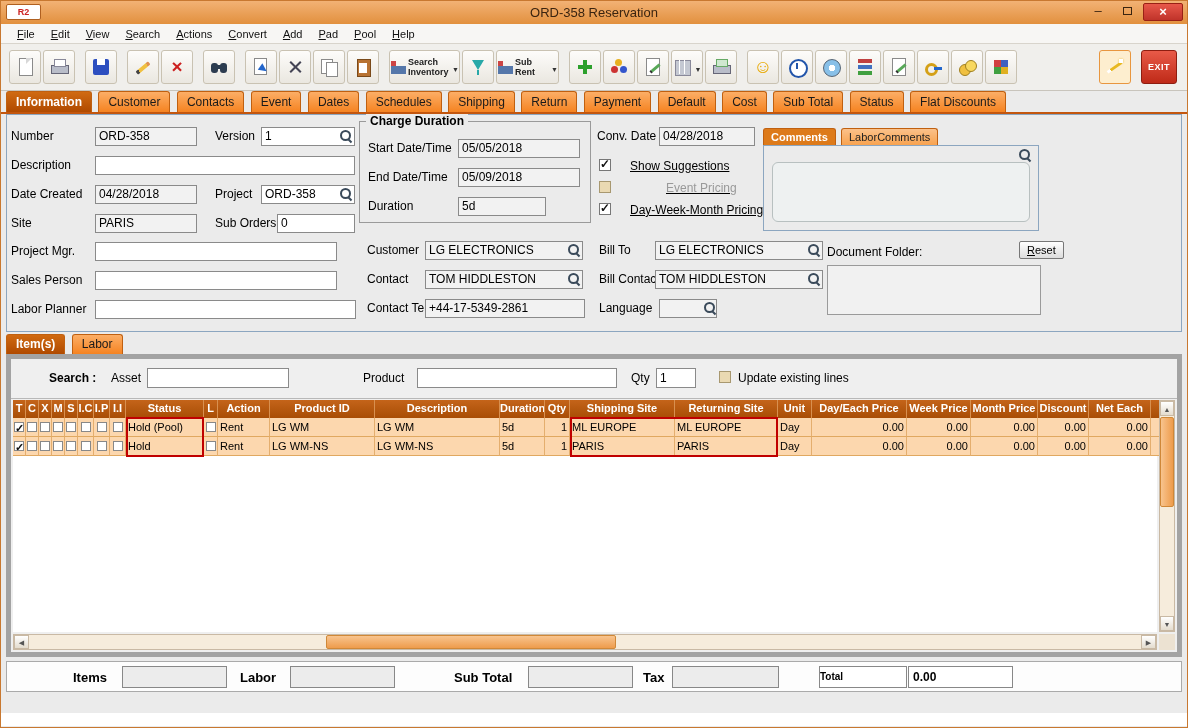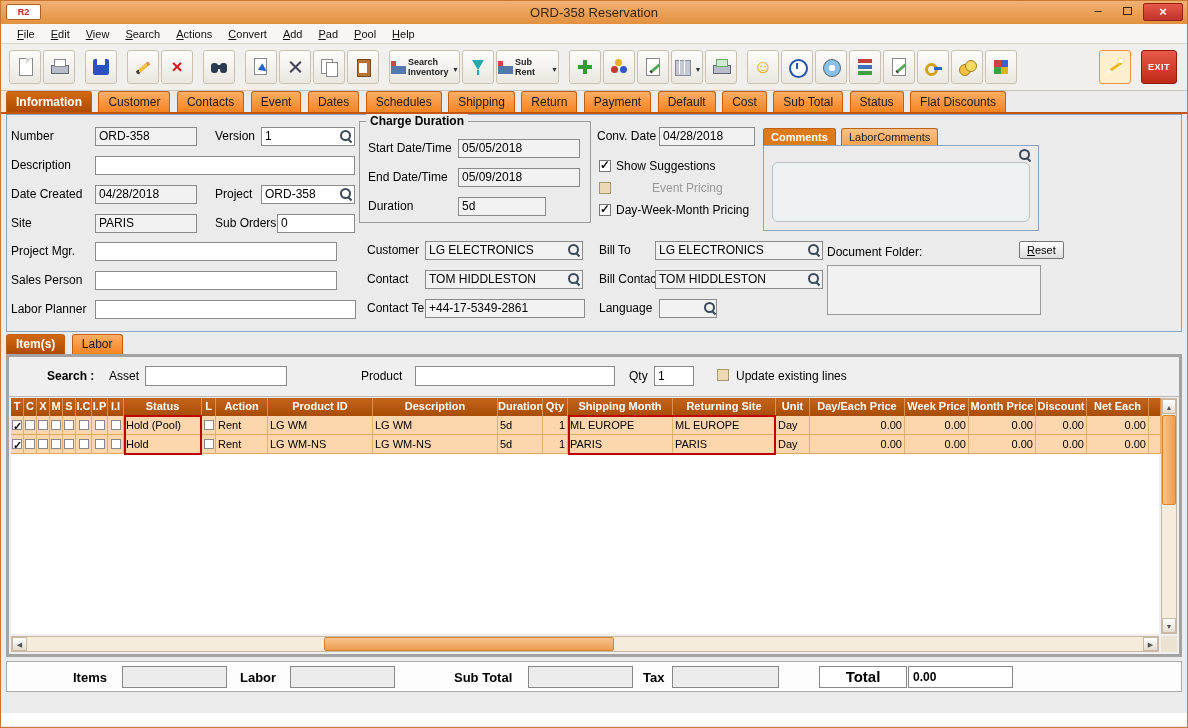--- a/index.html
+++ b/index.html
@@ -140,38 +140,38 @@
                  border:2px solid #3a4a5a; border-radius:50%; }
   .mag::after  { content:""; position:absolute; left:9px; top:9px; width:5px; height:2px;
                  background:#3a4a5a; transform:rotate(45deg); transform-origin:left center; }
   .group { position:absolute; border:1px solid #9a9a9a; }
   .gtitle { position:absolute; top:-8px; left:6px; background:#ebebeb; padding:0 4px;
             font-size:12px; font-weight:bold; }
   .cb { display:inline-block; width:12px; height:12px; background:#fff; border:1px solid #777;
         position:relative; vertical-align:middle; flex:none; }
   .cb.on::after { content:"✓"; position:absolute; left:0px; top:-3px; font-size:12px; font-weight:bold; color:#111; }
   .cb.dis { background:#ead9b2; border-color:#a89870; }
-  .ckrow { position:absolute; display:flex; align-items:center; gap:5px; font-size:12px; }
+  .ckrow { position:absolute; display:flex; align-items:flex-start; gap:19px; font-size:12px;text-decoration:underline; }
   .ckrow.gray span.t { color:#999;margin-left:36px; }
   .ctab { position:absolute; height:17px; line-height:16px; padding:0 7px; font-size:11px;
           border:1px solid #c06010; border-bottom:none; border-radius:3px 3px 0 0;
           background:linear-gradient(#fbc18a,#f8a350); color:#222; }
   .ctab.active { background:#dd7a1a; color:#fff; font-weight:bold; }
   .combox { position:absolute; border:1px solid #8ca6c0; background:#ebebeb; }
   .cominner { position:absolute; background:#eef1f1; border:1px solid #b8c0c0; border-radius:6px; }
   .resetbtn { position:absolute; height:18px; padding:0 7px; font-size:11px; line-height:16px;
               background:linear-gradient(#fff,#dcdcdc); border:1px solid #777; border-radius:2px; }
   .resetbtn::first-letter { text-decoration:underline; }
   .docbox { position:absolute; background:#f1f1f1; border:1px solid #9a9a9a; }
 
   
   .itemtabs { position:absolute; left:5px; top:333px; height:20px; }
   .itemtabs .tab { height:20px; line-height:19px; }
   .items { position:absolute; left:5px; top:353px; width:1176px; height:303px;
-           border:3px solid #a3a3a3; background:#efefef; }
+           border:5px solid #a3a3a3; background:#efefef; }
   .srow { position:absolute; left:0; top:0; right:0; height:40px; border-bottom:1px solid #b8b8b8; }
   .srow .lbl { top:10px; }
   .sinput { position:absolute; top:9px; height:20px; border:1px solid #8a8a8a; background:#fff;
             font-size:12px; padding:0 3px; font-family:"Liberation Sans",sans-serif; }
   .items-body { position:absolute; left:2px; top:41px; right:20px; bottom:20px; background:#fff; }
 
   .trow { display:flex; width:1150px; }
   .th { background:linear-gradient(#c4641a,#a84d05); color:#fff; font-weight:bold; font-size:11px;
         text-align:center; height:18px; line-height:17px; border-right:1px solid #d89050;
         overflow:hidden; white-space:nowrap; flex:none; }
@@ -203,21 +203,21 @@
             background:linear-gradient(90deg,#f8c48e,#ee9c4c); border:1px solid #d08838; border-radius:2px; }
   .corner { position:absolute; right:2px; bottom:2px; width:16px; height:16px; background:#ece2d2; }
 
   
   .summary { position:absolute; left:5px; top:660px; width:1176px; height:31px; background:#fdfdfd;
              border:1px solid #aaa; }
   .summary .lbl { font-weight:bold; font-size:13px; top:6px; }
   .sfld { position:absolute; top:4px; height:22px; border:1px solid #888; background:#ececec;
           font-size:12px; line-height:20px; padding:0 4px; }
   .totalbox { position:absolute; top:4px; height:22px; border:1px solid #888; background:#fff;
-              font-weight:bold; font-size:15px; text-align:center; line-height:20px; }
+              font-weight:bold; font-size:10px; text-align:left; line-height:20px; }
   .bottom-strip { position:absolute; left:0; right:0; bottom:1px; height:13px; background:#fff; }
 </style>
 </head>
 <body>
 
 <div class="window">
 
   <div class="titlebar">
     <span class="appicon">R2</span>
     <span class="title">ORD-358 Reservation</span>
@@ -468,21 +468,21 @@
         <span class="th w16">I.C</span>
         <span class="th w16">I.P</span>
         <span class="th w16">I.I</span>
         <span class="th w78">Status</span>
         <span class="th w14">L</span>
         <span class="th w52">Action</span>
         <span class="th w105">Product ID</span>
         <span class="th w125">Description</span>
         <span class="th w45">Duration</span>
         <span class="th w25">Qty</span>
-        <span class="th w105">Shipping Month</span>
+        <span class="th w105">Shipping Site</span>
         <span class="th w103">Returning Site</span>
         <span class="th w34">Unit</span>
         <span class="th w95">Day/Each Price</span>
         <span class="th w64">Week Price</span>
         <span class="th w67">Month Price</span>
         <span class="th w51">Discount</span>
         <span class="th w62">Net Each</span>
         <span class="th fill"></span>
       </div>
 

